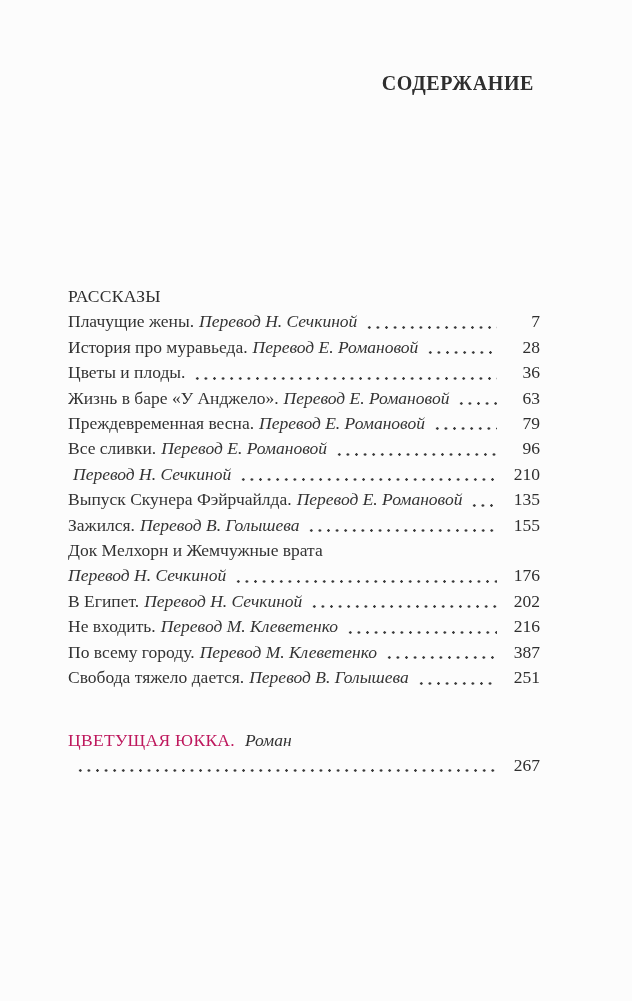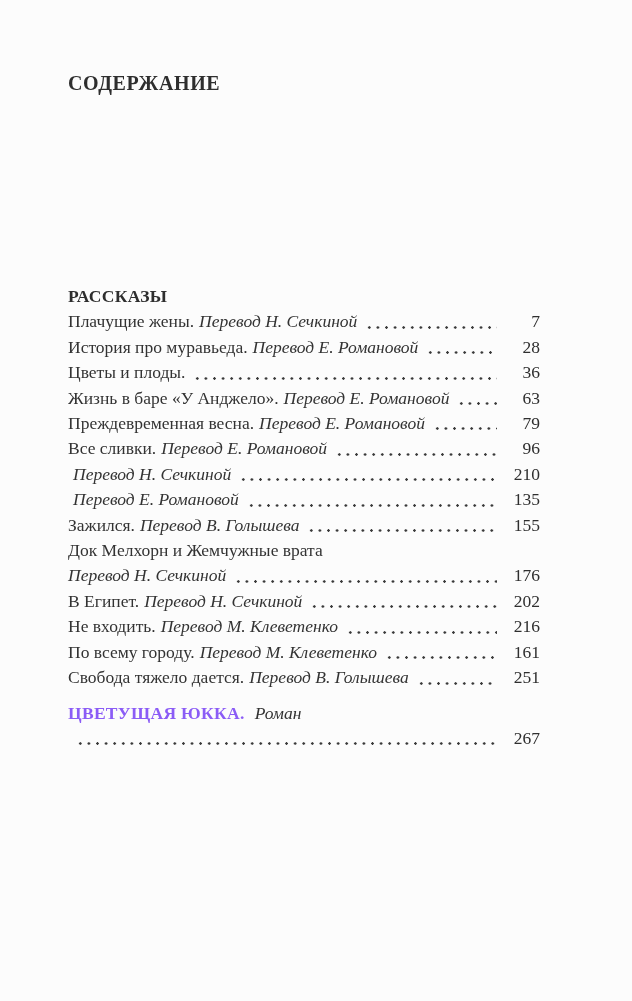--- a/index.html
+++ b/index.html
@@ -11,39 +11,39 @@
   .page {
     position: relative;
     width: 632px; height: 1001px;
     background: #fcfcfc;
     color: #333333;
     overflow: hidden;
   }
   .page-title {
     position: absolute;
     top: 72px; left: 68px; width: 466px;
-    text-align: left;
+    text-align: right;
     font-size: 20px;
     font-weight: bold;
     letter-spacing: 0.6px;
     color: #2e2e2e;
   }
   .toc {
     position: absolute;
     top: 284px; left: 68px; width: 472px;
   }
   .row {
     display: flex;
     align-items: baseline;
     font-size: 17.5px;
     line-height: 25.4px;
     white-space: nowrap;
   }
   .section-heading {
-    font-weight: bold;
+    font-weight: normal;
     letter-spacing: 0.3px;
     color: #2e2e2e;
   }
   .entry-title { }
   .entry-translator {
     font-style: italic;
     margin-left: 5px;
   }
   .entry-translator.first { margin-left: 0; }
   .leader {
@@ -60,21 +60,21 @@
     background-size: 8.6px 3px;
     background-repeat: repeat-x;
     background-position: left bottom;
   }
   .page-num {
     min-width: 36px;
     text-align: right;
     color: #2f2f2f;
   }
   .novel-section { margin-top: 10px; }
-  .novel-caps { font-weight: bold; letter-spacing: 0.3px; color: #8b5cf6; }
+  .novel-caps { font-weight: normal; letter-spacing: 0.3px; color: #be185d; margin-top: 27px; }
   .novel-genre { font-style: italic; margin-left: 10px; }
 </style>
 </head>
 <body>
 
 <div class="page">
 
   <div class="page-title">СОДЕРЖАНИЕ</div>
 
   <div class="toc">
@@ -124,20 +124,21 @@
       <span class="page-num">96</span>
     </div>
 
     <div class="row">
       <span class="entry-translator">Перевод Н. Сечкиной</span>
       <span class="leader"></span>
       <span class="page-num">210</span>
     </div>
 
     <div class="row">
+      <span class="entry-title">Выпуск Скунера Фэйрчайлда.</span>
       <span class="entry-translator">Перевод Е. Романовой</span>
       <span class="leader"></span>
       <span class="page-num">135</span>
     </div>
 
     <div class="row">
       <span class="entry-title">Зажился.</span>
       <span class="entry-translator">Перевод В. Голышева</span>
       <span class="leader"></span>
       <span class="page-num">155</span>
@@ -164,21 +165,21 @@
       <span class="entry-title">Не входить.</span>
       <span class="entry-translator">Перевод М. Клеветенко</span>
       <span class="leader"></span>
       <span class="page-num">216</span>
     </div>
 
     <div class="row">
       <span class="entry-title">По всему городу.</span>
       <span class="entry-translator">Перевод М. Клеветенко</span>
       <span class="leader"></span>
-      <span class="page-num">161</span>
+      <span class="page-num">387</span>
     </div>
 
     <div class="row">
       <span class="entry-title">Свобода тяжело дается.</span>
       <span class="entry-translator">Перевод В. Голышева</span>
       <span class="leader"></span>
       <span class="page-num">251</span>
     </div>
 
     <div class="row novel-section">

